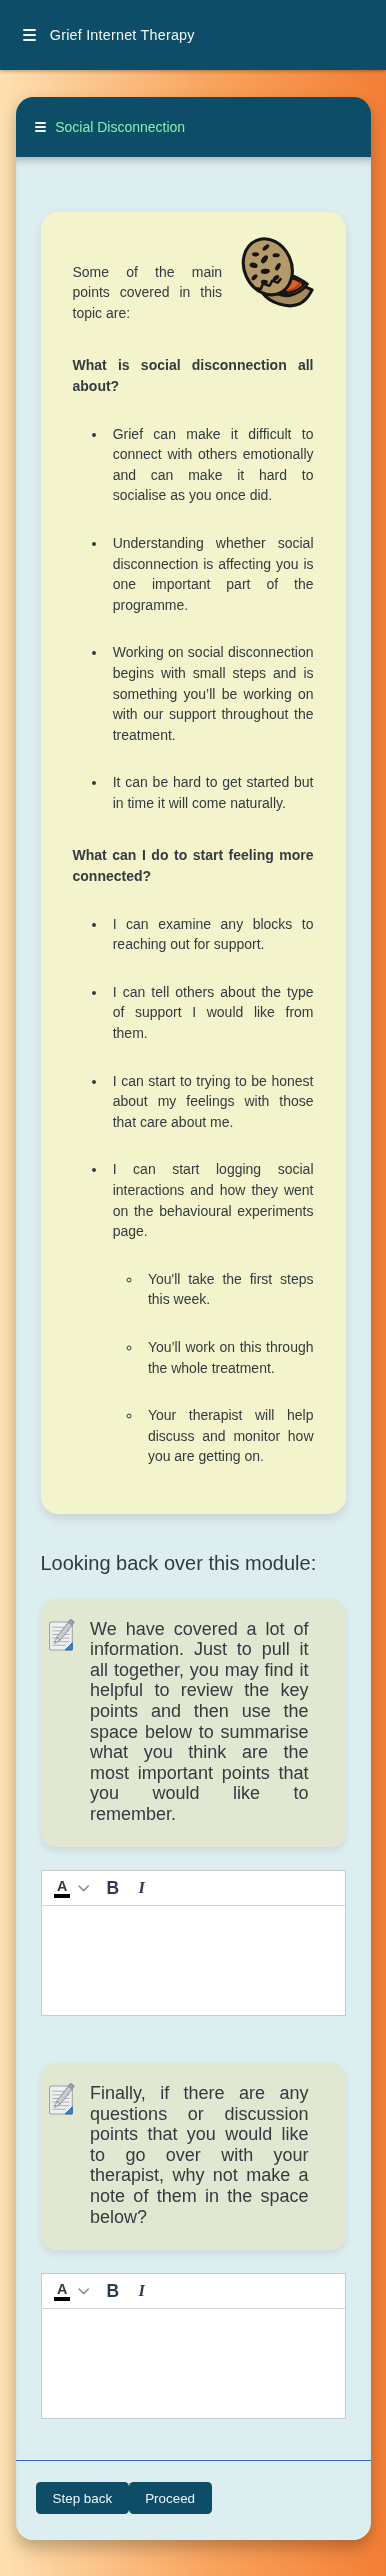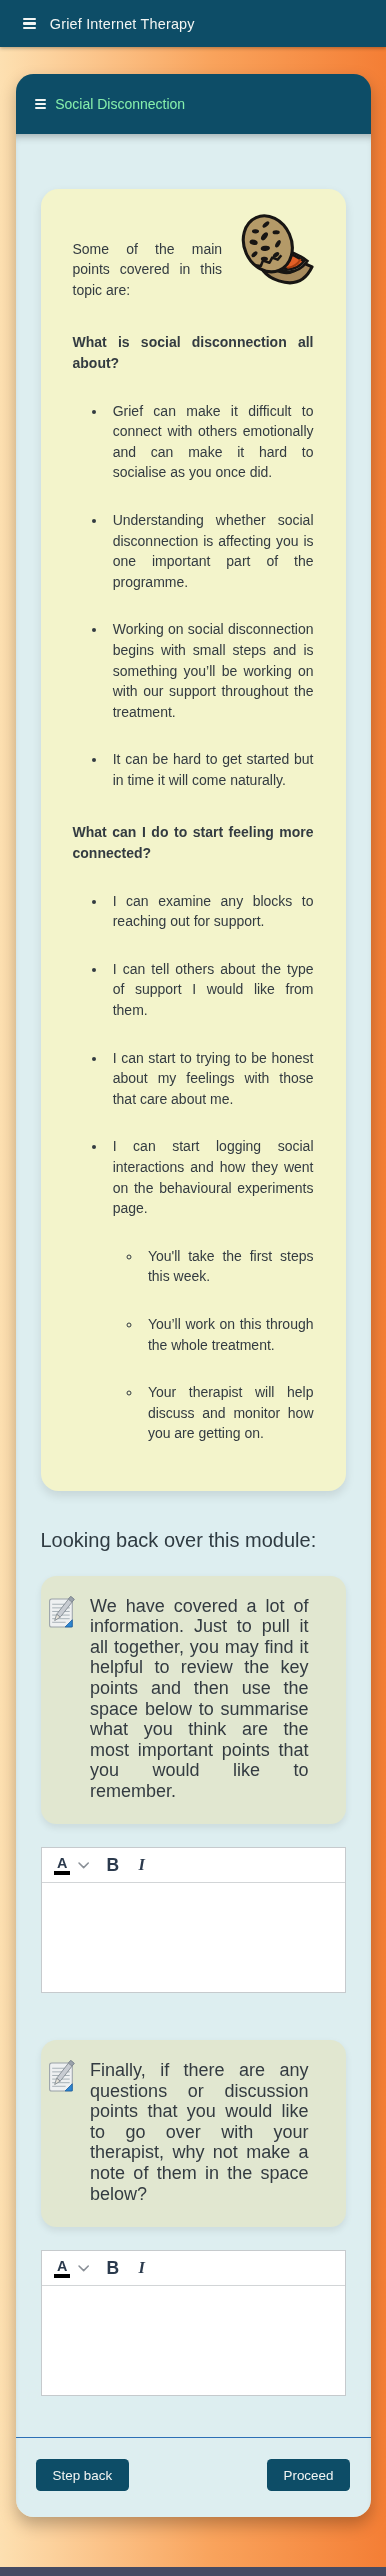--- a/index.html
+++ b/index.html
@@ -5,21 +5,21 @@
   * { box-sizing: border-box; margin: 0; padding: 0; }
   html,body { width: 386px; }
   body {
     font-family: "Liberation Sans", sans-serif;
     background: linear-gradient(90deg, #fde0b1 0%, #f9a35c 55%, #f47e35 100%);
     color: #333b41;
     min-height: 2595px;
   }
   
   .app-bar {
-    height: 47px; background: #0d4d67; display: flex; align-items: center;
+    height: 70px; background: #0d4d67; display: flex; align-items: center;
     padding: 0 23px; box-shadow: 0 1.5px 3.6px rgba(0,0,0,.28);
   }
   .burger { display: inline-flex; flex-direction: column; gap: 2.6px; cursor: pointer; }
   .burger span { display: block; width: 13.4px; height: 2.1px; background: #f2f5f3; border-radius: 1px; }
   .app-title { color: #f2f5f3; font-size: 14.4px; font-weight: 500; margin-left: 13.4px; letter-spacing: 0.2px; }
 
   
   .card {
     margin: 27px 15.5px 0; border-radius: 17.5px; overflow: hidden;
     box-shadow: 0 7.2px 15.5px rgba(0,0,0,.25);
@@ -76,21 +76,21 @@
   .tb-bold { font-size: 17.5px; font-weight: 800; margin-left: 17.5px; }
   .tb-italic { font-family: "Liberation Serif", serif; font-style: italic; font-size: 16.5px; font-weight: 600; margin-left: 19.6px; }
   .editor textarea {
     display: block; width: 100%; height: 109px; border: 0; outline: none; resize: none;
     font-family: "Liberation Sans", sans-serif; font-size: 13.4px; padding: 8.2px 10.3px; background: #fff;
   }
 
   
   .card-footer {
     margin-top: 41px; border-top: 1.5px solid #2c6fb6;
-    display: flex; justify-content: space-between; align-items: center;
+    display: flex; justify-content: flex-start; align-items: center;
     padding: 20.6px 20.6px 26px;
   }
   .nav-btn {
     background: #0d4d67; color: #f2f5f3; font-family: "Liberation Sans", sans-serif;
     font-size: 13.4px; border: 0; border-radius: 4.6px; padding: 8.8px 16.5px; cursor: pointer;
   }
 
   
   .site-footer { margin-top: 50px; background: #454b63; padding: 23px 0 21.6px; text-align: center; }
   .logo-row { display: flex; justify-content: center; align-items: center; gap: 13.4px; }

